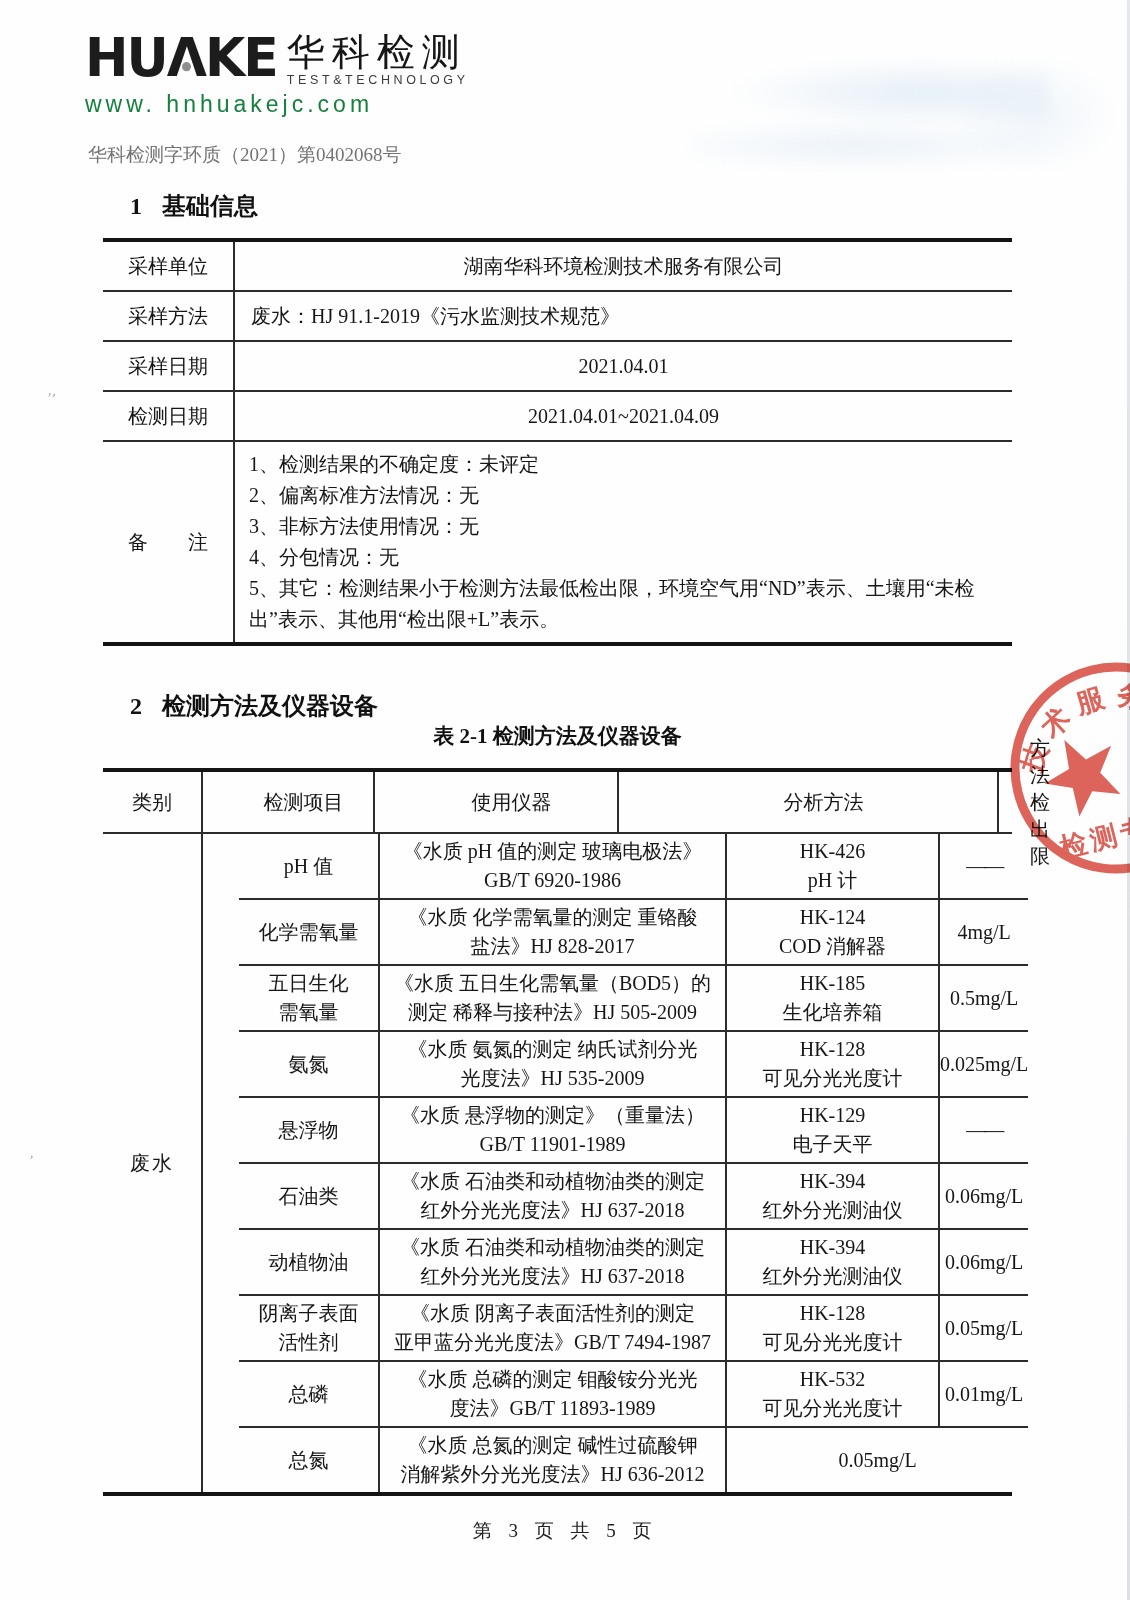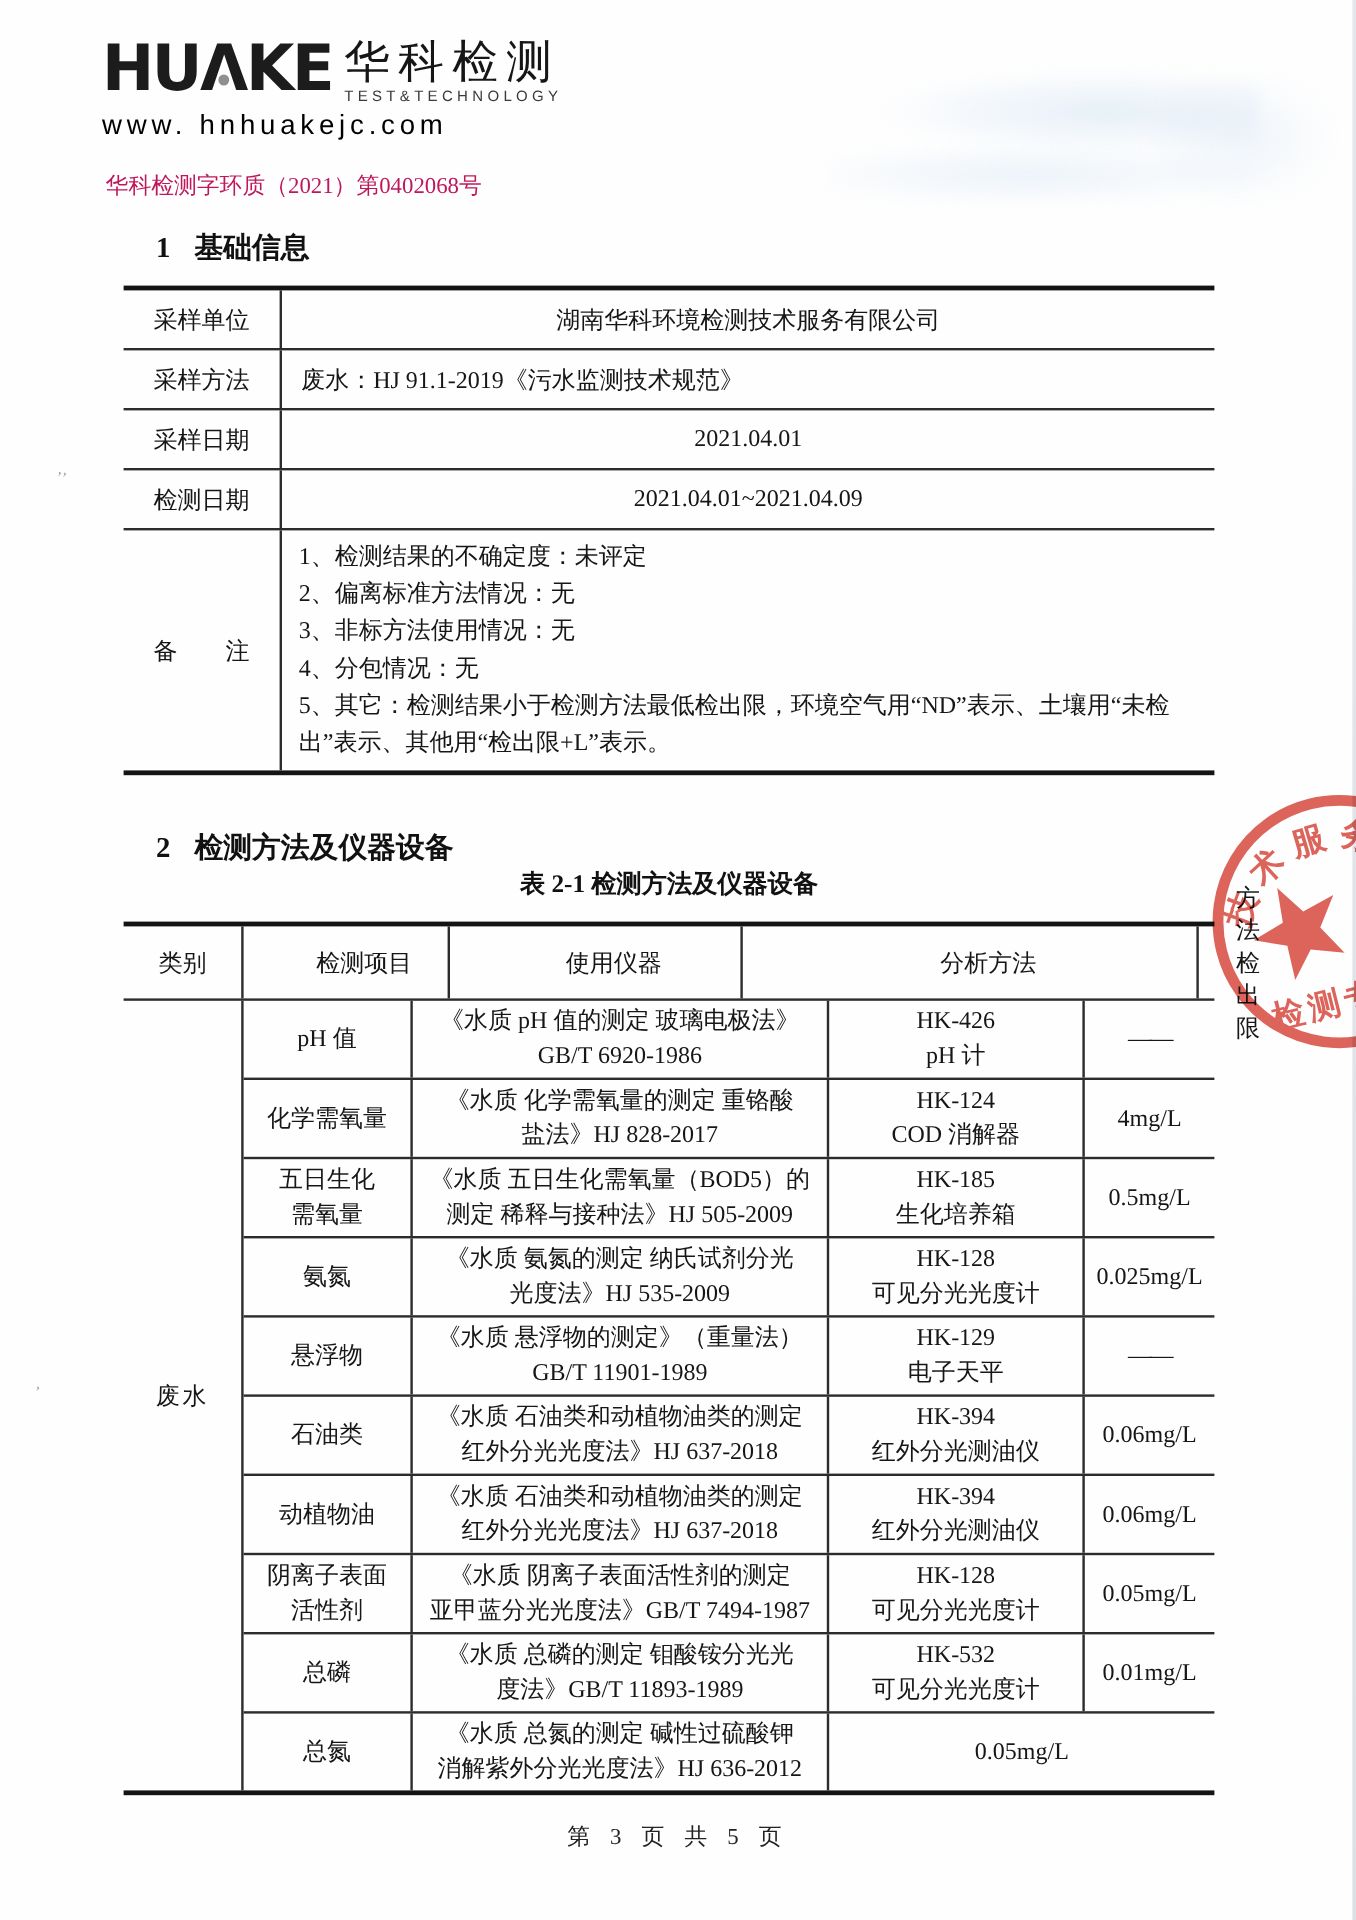--- a/index.html
+++ b/index.html
@@ -33,22 +33,22 @@
   }
   .wm-a { position:relative; }
   .wm-a .a-dot { position:absolute; left:50%; top:56%; width:9px; height:9px;
     margin-left:-4px; border-radius:50%; background:#8f8f8f; }
   .logo-cnblock { margin-left:10px; padding-top:2px; }
   .logo-cn { font-family:"Liberation Sans","DejaVu Sans",sans-serif;
     font-size:38px; line-height:40px; letter-spacing:7px; color:#161616; font-weight:500; }
   .logo-sub { font-family:"Liberation Sans","DejaVu Sans",sans-serif;
     font-size:12.5px; letter-spacing:3.6px; color:#3a3a3a; margin-top:1px; }
   .logo-url { font-family:"Liberation Sans","DejaVu Sans",sans-serif;
-    font-size:23px; letter-spacing:4px; color:#000000; margin-top:4px; }
-  .doc-no { position:absolute; left:88px; top:142px; font-size:19px; color:#be185d; }
+    font-size:23px; letter-spacing:4px; color:#15803d; margin-top:4px; }
+  .doc-no { position:absolute; left:88px; top:142px; font-size:19px; color:#737373; }
 
   
   .sec-head { position:absolute; left:130px; font-size:24px; font-weight:bold; color:#111; }
   .sec-head .no { margin-right:20px; }
   .sec1 { top:190px; }
   .sec2 { top:690px; }
   .t2-caption { position:absolute; left:103px; top:722px; width:909px;
     text-align:center; font-size:21px; font-weight:bold; color:#111; }
 
   
@@ -74,21 +74,21 @@
     border-right:2px solid #2c2c2c; }
   .t2-headrow .hc:last-child { border-right:none; }
   .w-cat { width:98px;  flex:0 0 98px; }
   .w-item { width:139px; flex:0 0 139px; }
   .w-method { width:347px; flex:0 0 347px; }
   .w-instr { width:211px; flex:0 0 211px; }
   .w-limit { flex:1; }
   .t2-body { display:flex; align-items:stretch; }
   .t2-cat { width:98px; flex:0 0 98px; border-right:2px solid #2c2c2c;
     display:flex; align-items:center; justify-content:center; letter-spacing:2px; }
-  .t2-rows { flex:1; }
+  .t2-rows { flex:1;margin-left:36px; }
   .t2-row { display:flex; height:64px; border-bottom:2px solid #2c2c2c; }
   .t2-row:last-child { border-bottom:none; }
   .t2-row .bc { display:flex; align-items:center; justify-content:center;
     text-align:center; border-right:2px solid #2c2c2c; line-height:29px; white-space:pre-line; }
   .t2-row .bc:last-child { border-right:none; }
   .t2-row .bc.w-item { width:139px; flex:0 0 139px; }
   .t2-row .bc.w-method { width:347px; flex:0 0 347px; padding:0 4px; box-sizing:border-box; }
   .t2-row .bc.w-instr { width:211px; flex:0 0 211px; }
   .dash { letter-spacing:-2px; }
 

